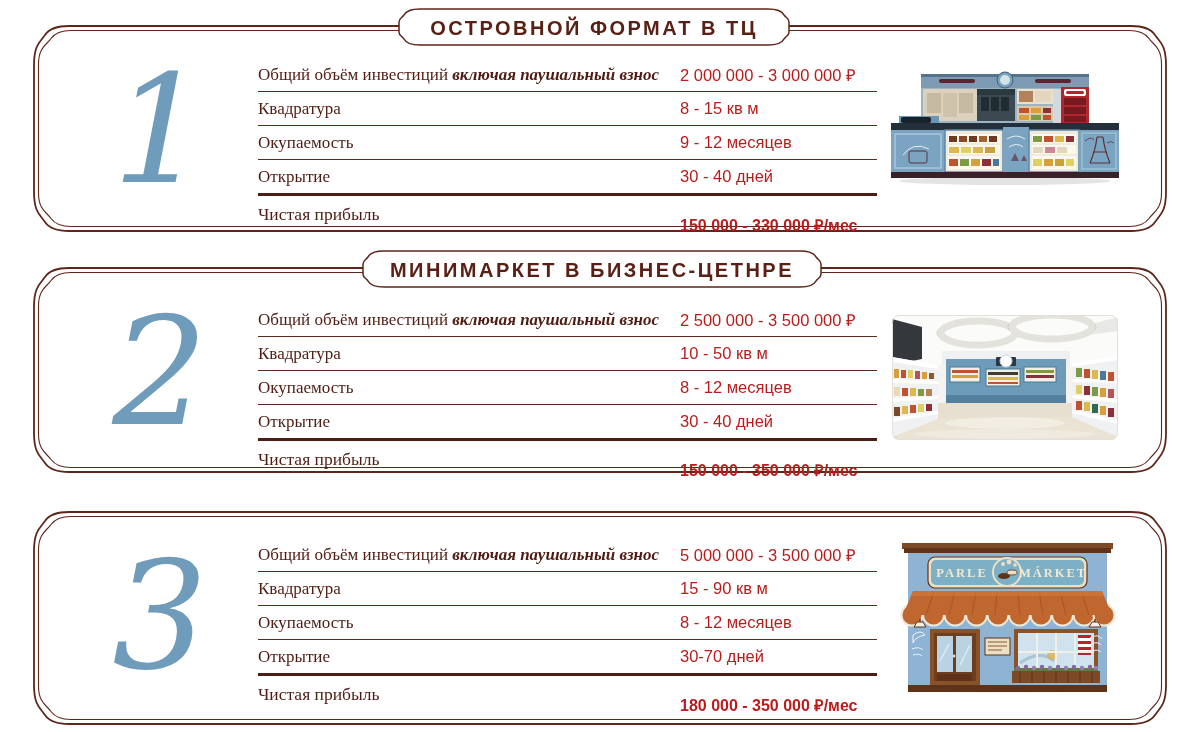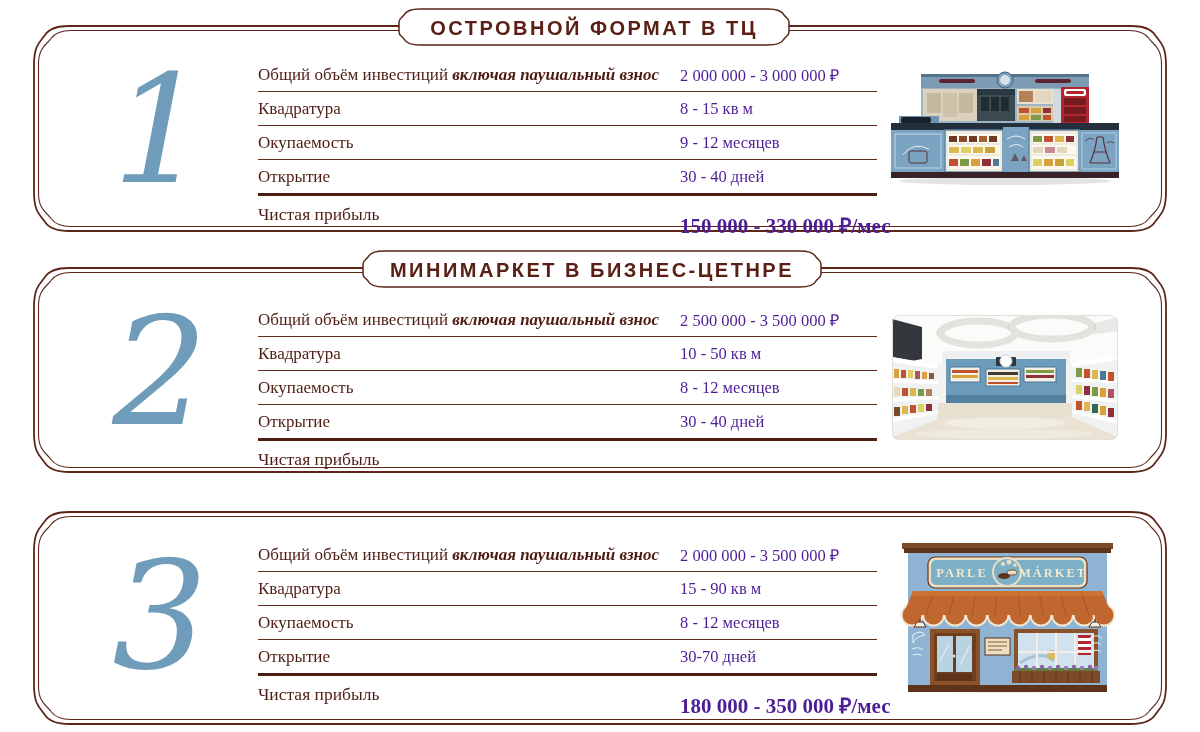--- a/index.html
+++ b/index.html
@@ -30,23 +30,23 @@
   .info-table{position:absolute;left:225px;width:619px;}
   #panel1 .info-table{top:33px;}
   #panel2 .info-table{top:36px;}
   #panel3 .info-table{top:27px;}
   .t-row{display:flex;align-items:center;height:33px;border-bottom:1.5px solid #5e2a1e;}
   .t-row:nth-child(4){border-bottom:none;}
   .t-row.profit{border-bottom:none;border-top:3px solid #4e1c12;height:37px;}
   .t-label{flex:0 0 422px;font-family:"Liberation Serif","DejaVu Serif",serif;
         font-size:17px;color:#4e1c12;white-space:nowrap;}
   .t-label em{font-style:italic;font-weight:bold;}
-  .t-value{font-family:Liberation Serif, serif;font-size:16.5px;color:#4c1d95;white-space:nowrap;}
+  .t-value{font-family:Liberation Sans, sans-serif;font-size:16.5px;color:#b91c1c;white-space:nowrap;}
   .profit .t-label{font-weight:normal;font-size:17.5px;}
-  .profit .t-value{font-weight:bold;font-size:21px;margin-top:20px;}
+  .profit .t-value{font-weight:bold;font-size:16px;margin-top:20px;}
 
   .illustration{position:absolute;margin:0;padding:0;}
   #panel1 .illustration{left:852px;top:42px;}
   #panel2 .illustration{left:859px;top:48px;}
   #panel3 .illustration{left:867px;top:32px;}
   .sign-text{font-family:"Liberation Serif","DejaVu Serif",serif;font-weight:bold;
         font-size:12.5px;letter-spacing:2px;fill:#f3e8cf;}
 </style>
 </head>
 <body>
@@ -205,20 +205,21 @@
       <div class="t-row">
         <div class="t-label"><span>Окупаемость</span> <em></em></div>
         <div class="t-value">8 - 12 месяцев</div>
       </div>
       <div class="t-row">
         <div class="t-label"><span>Открытие</span> <em></em></div>
         <div class="t-value">30 - 40 дней</div>
       </div>
       <div class="t-row profit">
         <div class="t-label">Чистая прибыль</div>
+        <div class="t-value">150 000 - 350 000 ₽/мес</div>
       </div>
     </div>
 
     <figure class="illustration">
       <svg width="226" height="125" viewBox="0 0 226 125">
         <defs>
             <clipPath id="mmclip">
               <rect x="0" y="0" width="226" height="125" rx="7"></rect>
             </clipPath>
           </defs>
@@ -318,21 +319,21 @@
     <svg class="frame" width="1134" height="214" viewBox="0 0 1134 214">
       <path class="outer" d="M 36,1 H 1098 C 1110,1 1118,4 1122,10 C 1127,17 1133,20 1133,40 V 174 C 1133,194 1127,197 1122,204 C 1118,210 1110,213 1098,213 H 36 C 24,213 16,210 12,204 C 7,197 1,194 1,174 V 40 C 1,20 7,17 12,10 C 16,4 24,1 36,1 Z"></path>
       <path class="inner" d="M 38,5.5 H 1096 C 1106,5.5 1112,8 1116,13.5 C 1120,19.5 1128.5,22 1128.5,39 V 175 C 1128.5,192 1120,194.5 1116,200.5 C 1112,206 1106,208.5 1096,208.5 H 38 C 28,208.5 22,206 18,200.5 C 14,194.5 5.5,192 5.5,175 V 39 C 5.5,22 14,19.5 18,13.5 C 22,8 28,5.5 38,5.5 Z"></path>
     </svg>
 
     <div class="big-number">3</div>
 
     <div class="info-table">
       <div class="t-row">
         <div class="t-label"><span>Общий объём инвестиций</span> <em>включая паушальный взнос</em></div>
-        <div class="t-value">2 000 000 - 3 500 000 ₽</div>
+        <div class="t-value">5 000 000 - 3 500 000 ₽</div>
       </div>
       <div class="t-row">
         <div class="t-label"><span>Квадратура</span> <em></em></div>
         <div class="t-value">15 - 90 кв м</div>
       </div>
       <div class="t-row">
         <div class="t-label"><span>Окупаемость</span> <em></em></div>
         <div class="t-value">8 - 12 месяцев</div>
       </div>
       <div class="t-row">

